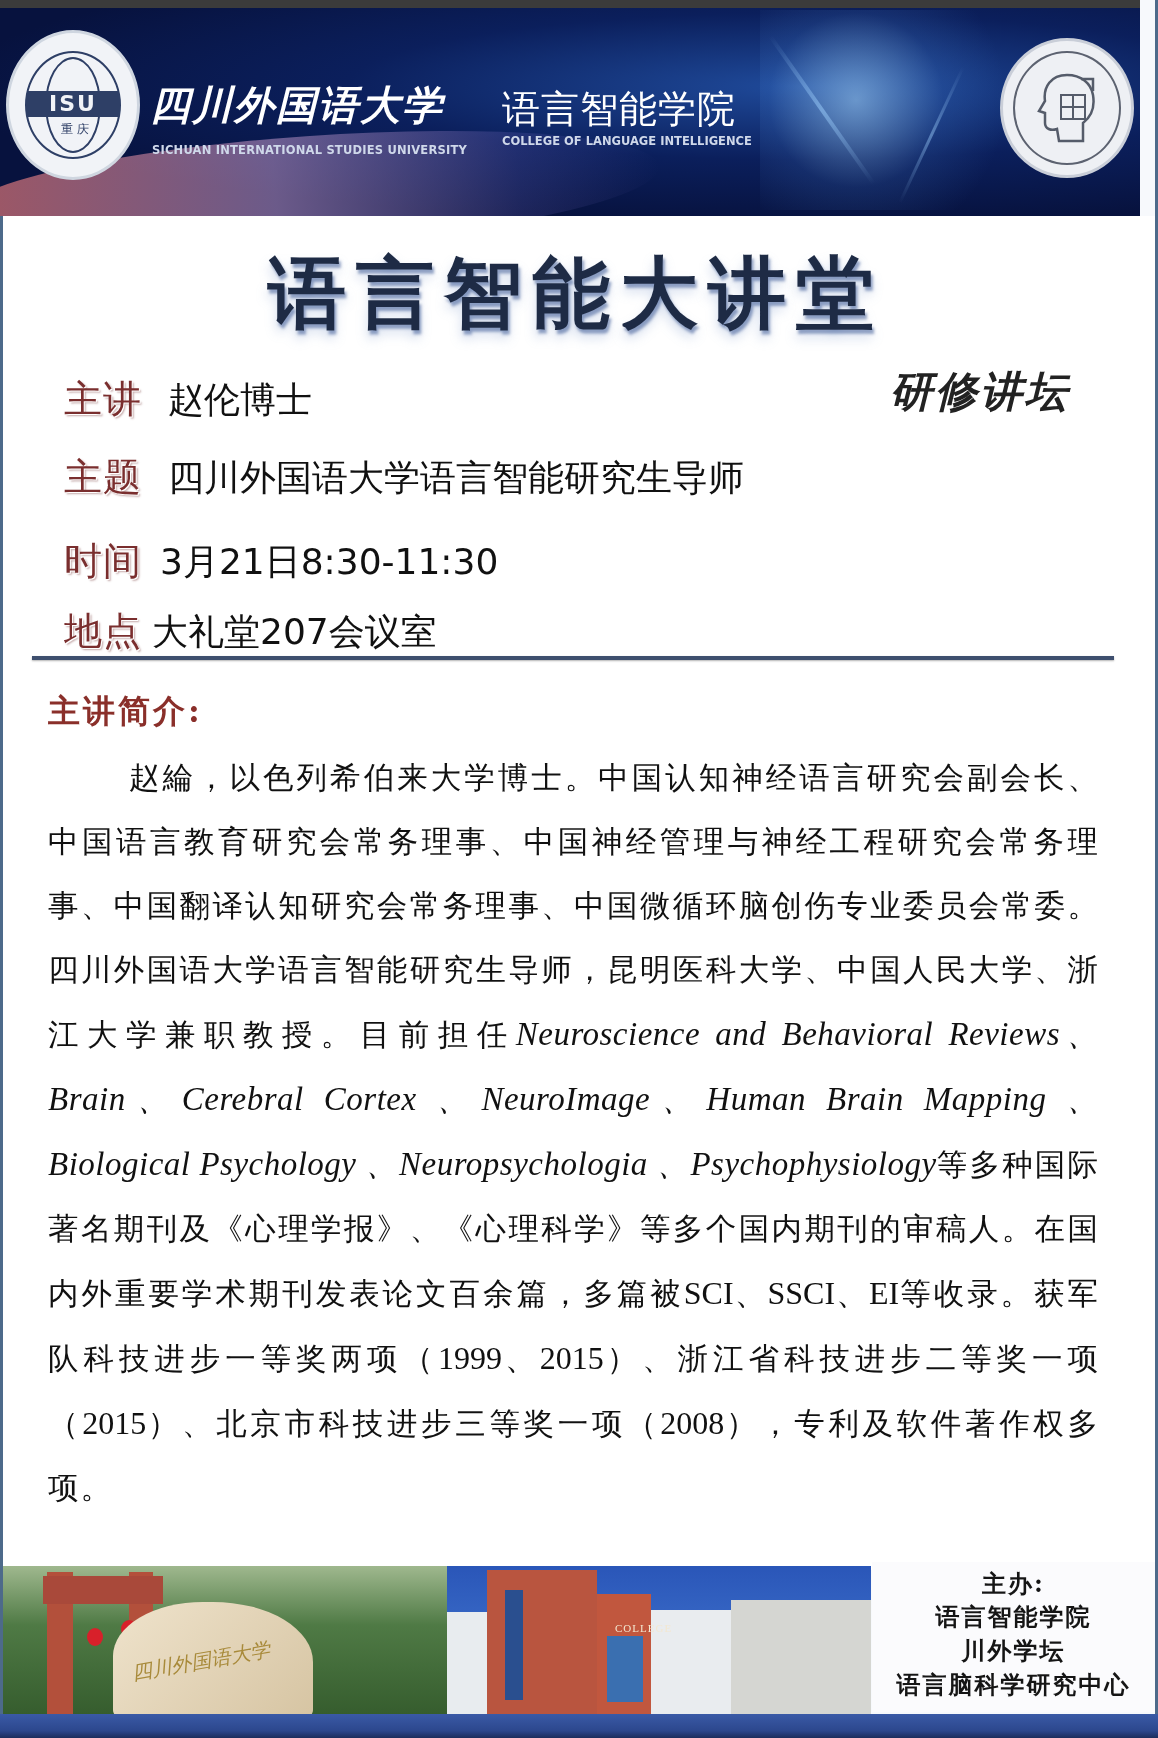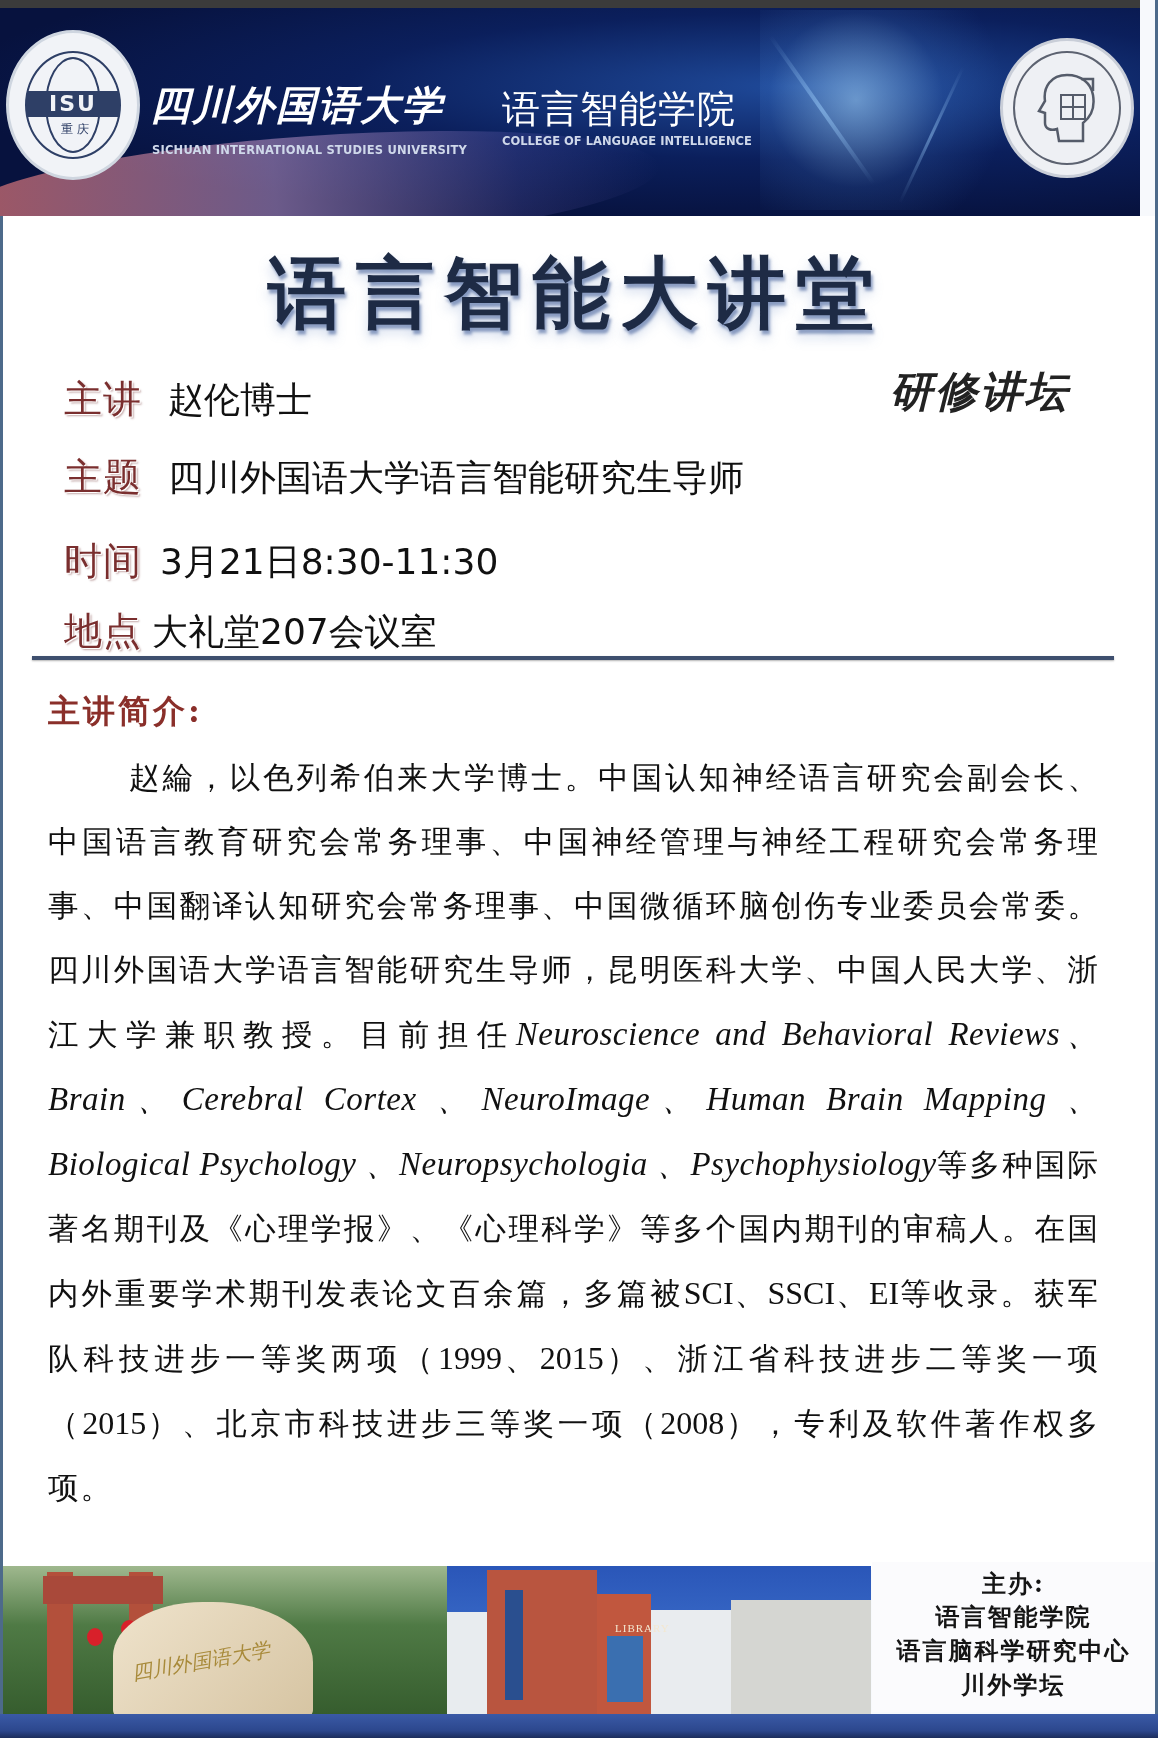--- a/index.html
+++ b/index.html
@@ -139,24 +139,24 @@
     <div class="rock-text">四川外国语大学</div>
   </div>
   <div class="photo-library">
     <div class="bld" style="left:0;top:46px;width:40px;height:102px;background:#e8ecef;"></div>
     <div class="bld" style="left:40px;top:4px;width:110px;height:144px;background:#b9553f;"></div>
     <div class="bld" style="left:58px;top:24px;width:18px;height:110px;background:#2a4f8f;"></div>
     <div class="bld" style="left:150px;top:28px;width:54px;height:120px;background:#c1573e;"></div>
     <div class="bld" style="left:160px;top:70px;width:36px;height:66px;background:#3a6fb0;"></div>
     <div class="bld" style="left:204px;top:44px;width:80px;height:104px;background:#e9ecef;"></div>
     <div class="bld" style="left:284px;top:34px;width:140px;height:114px;background:#d5d6d2;"></div>
-    <div class="lib-label">LIBRARY</div>
+    <div class="lib-label">COLLEGE</div>
   </div>
 </div>
 
 <div class="organizer">
   <div class="lbl">主办:</div>
   <div class="line">语言智能学院</div>
+  <div class="line">川外学坛</div>
   <div class="line">语言脑科学研究中心</div>
-  <div class="line">川外学坛</div>
 </div>
 
 <div class="footer-bar"></div>
 
 </body></html>

